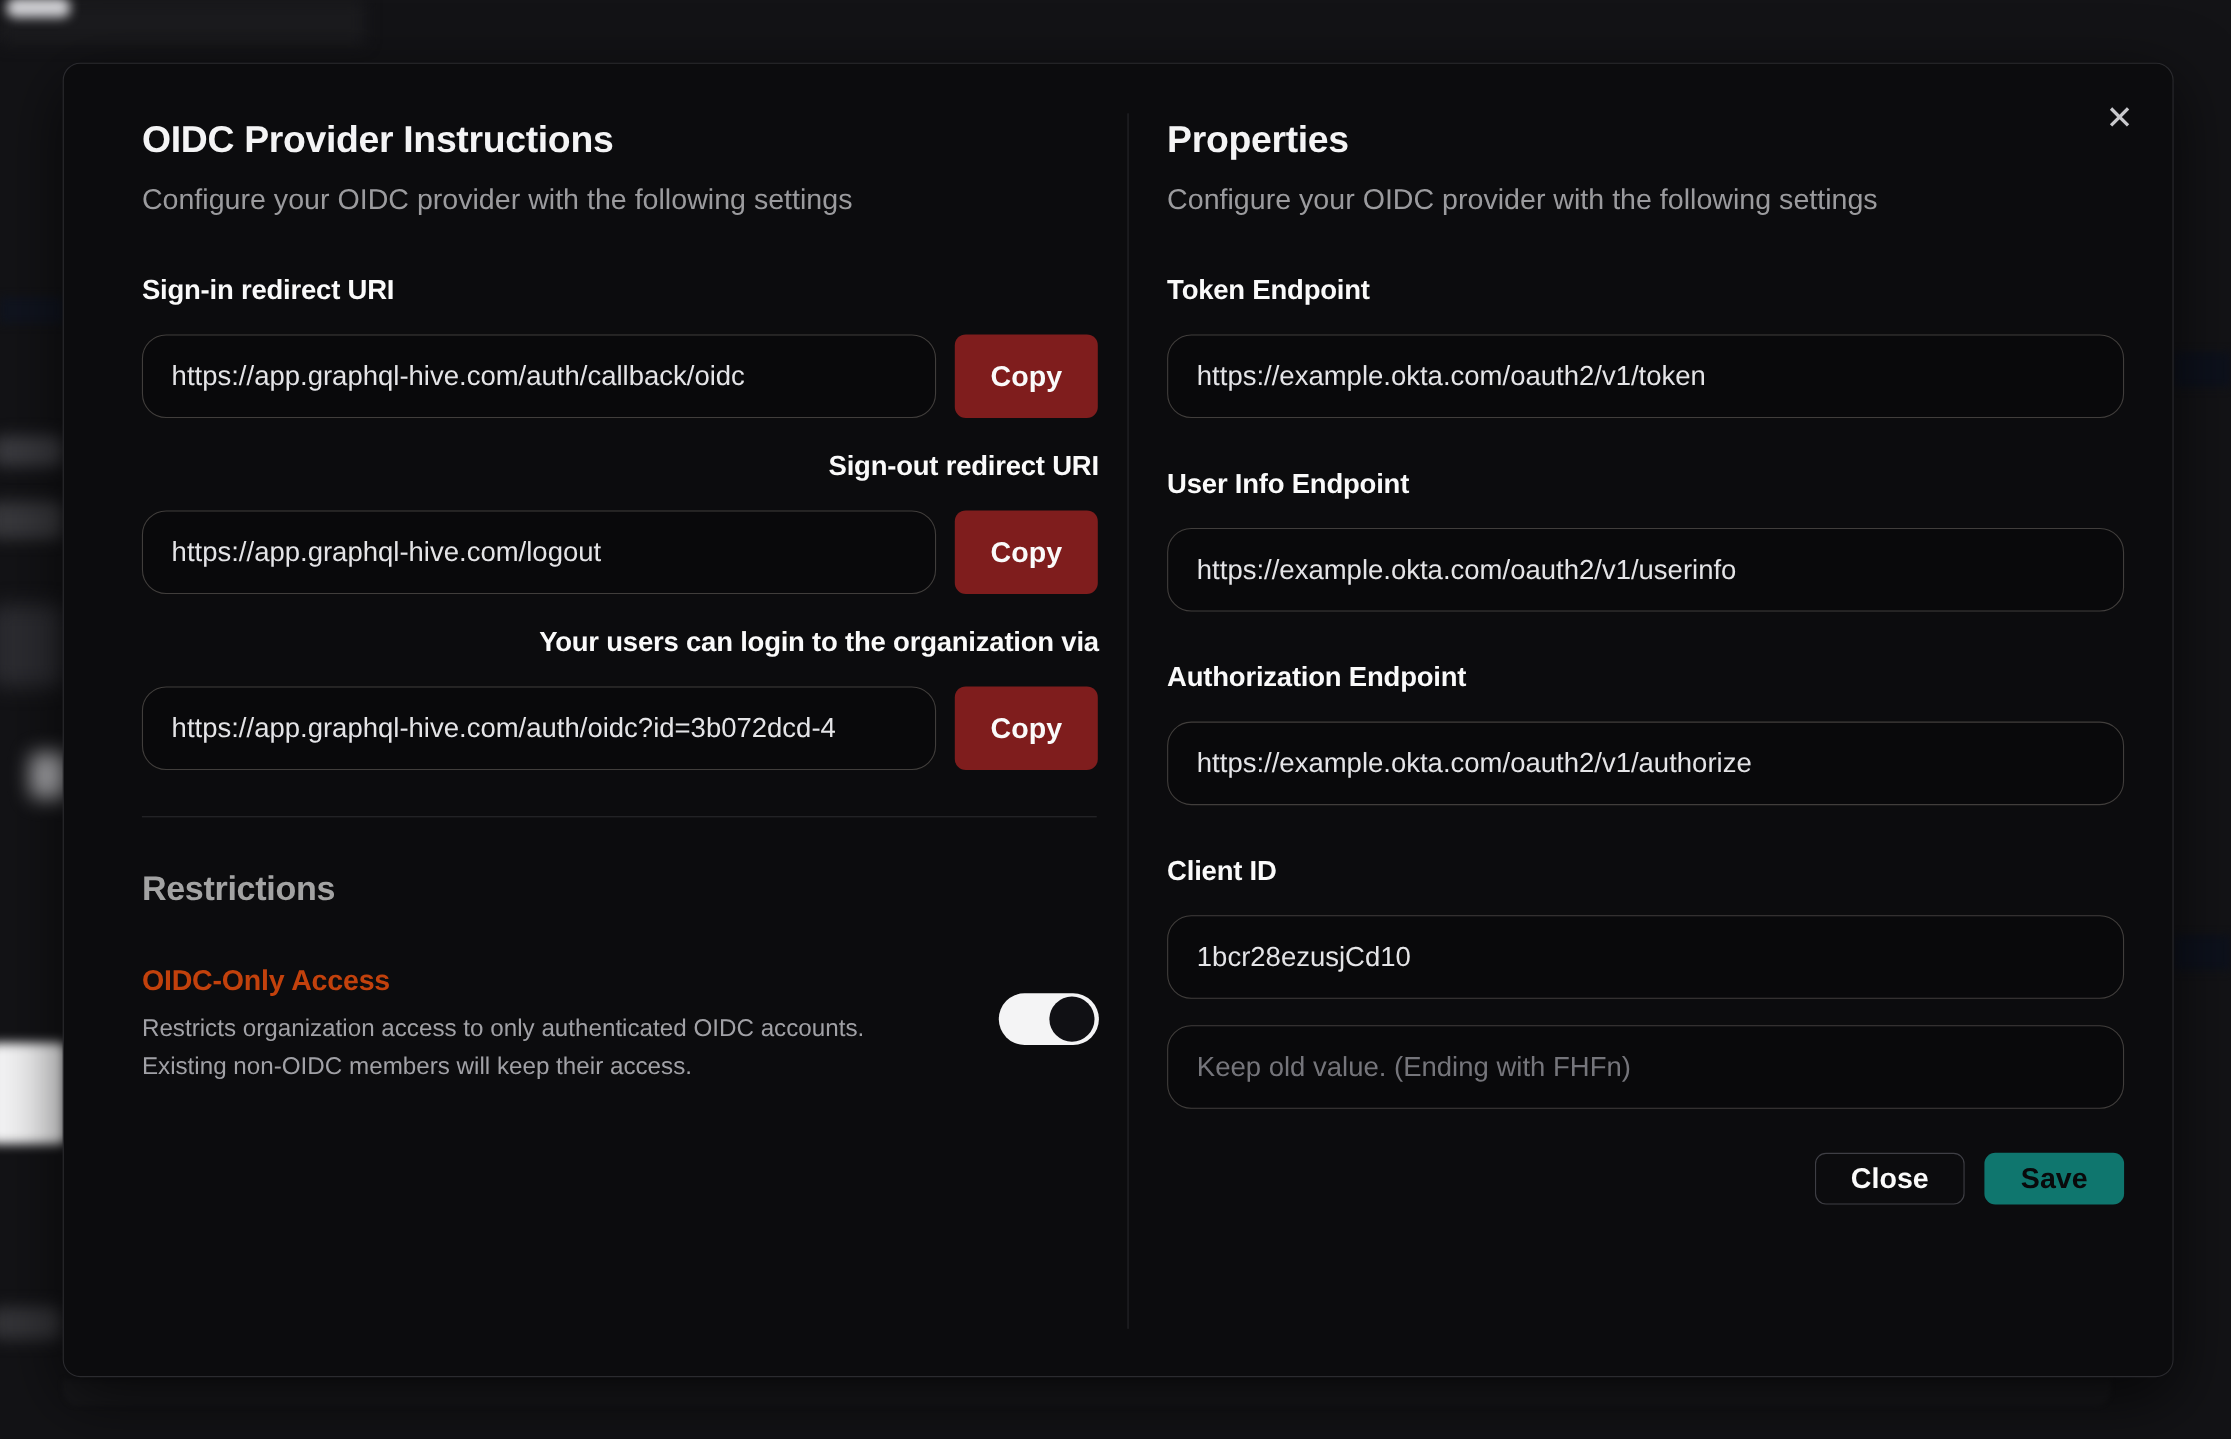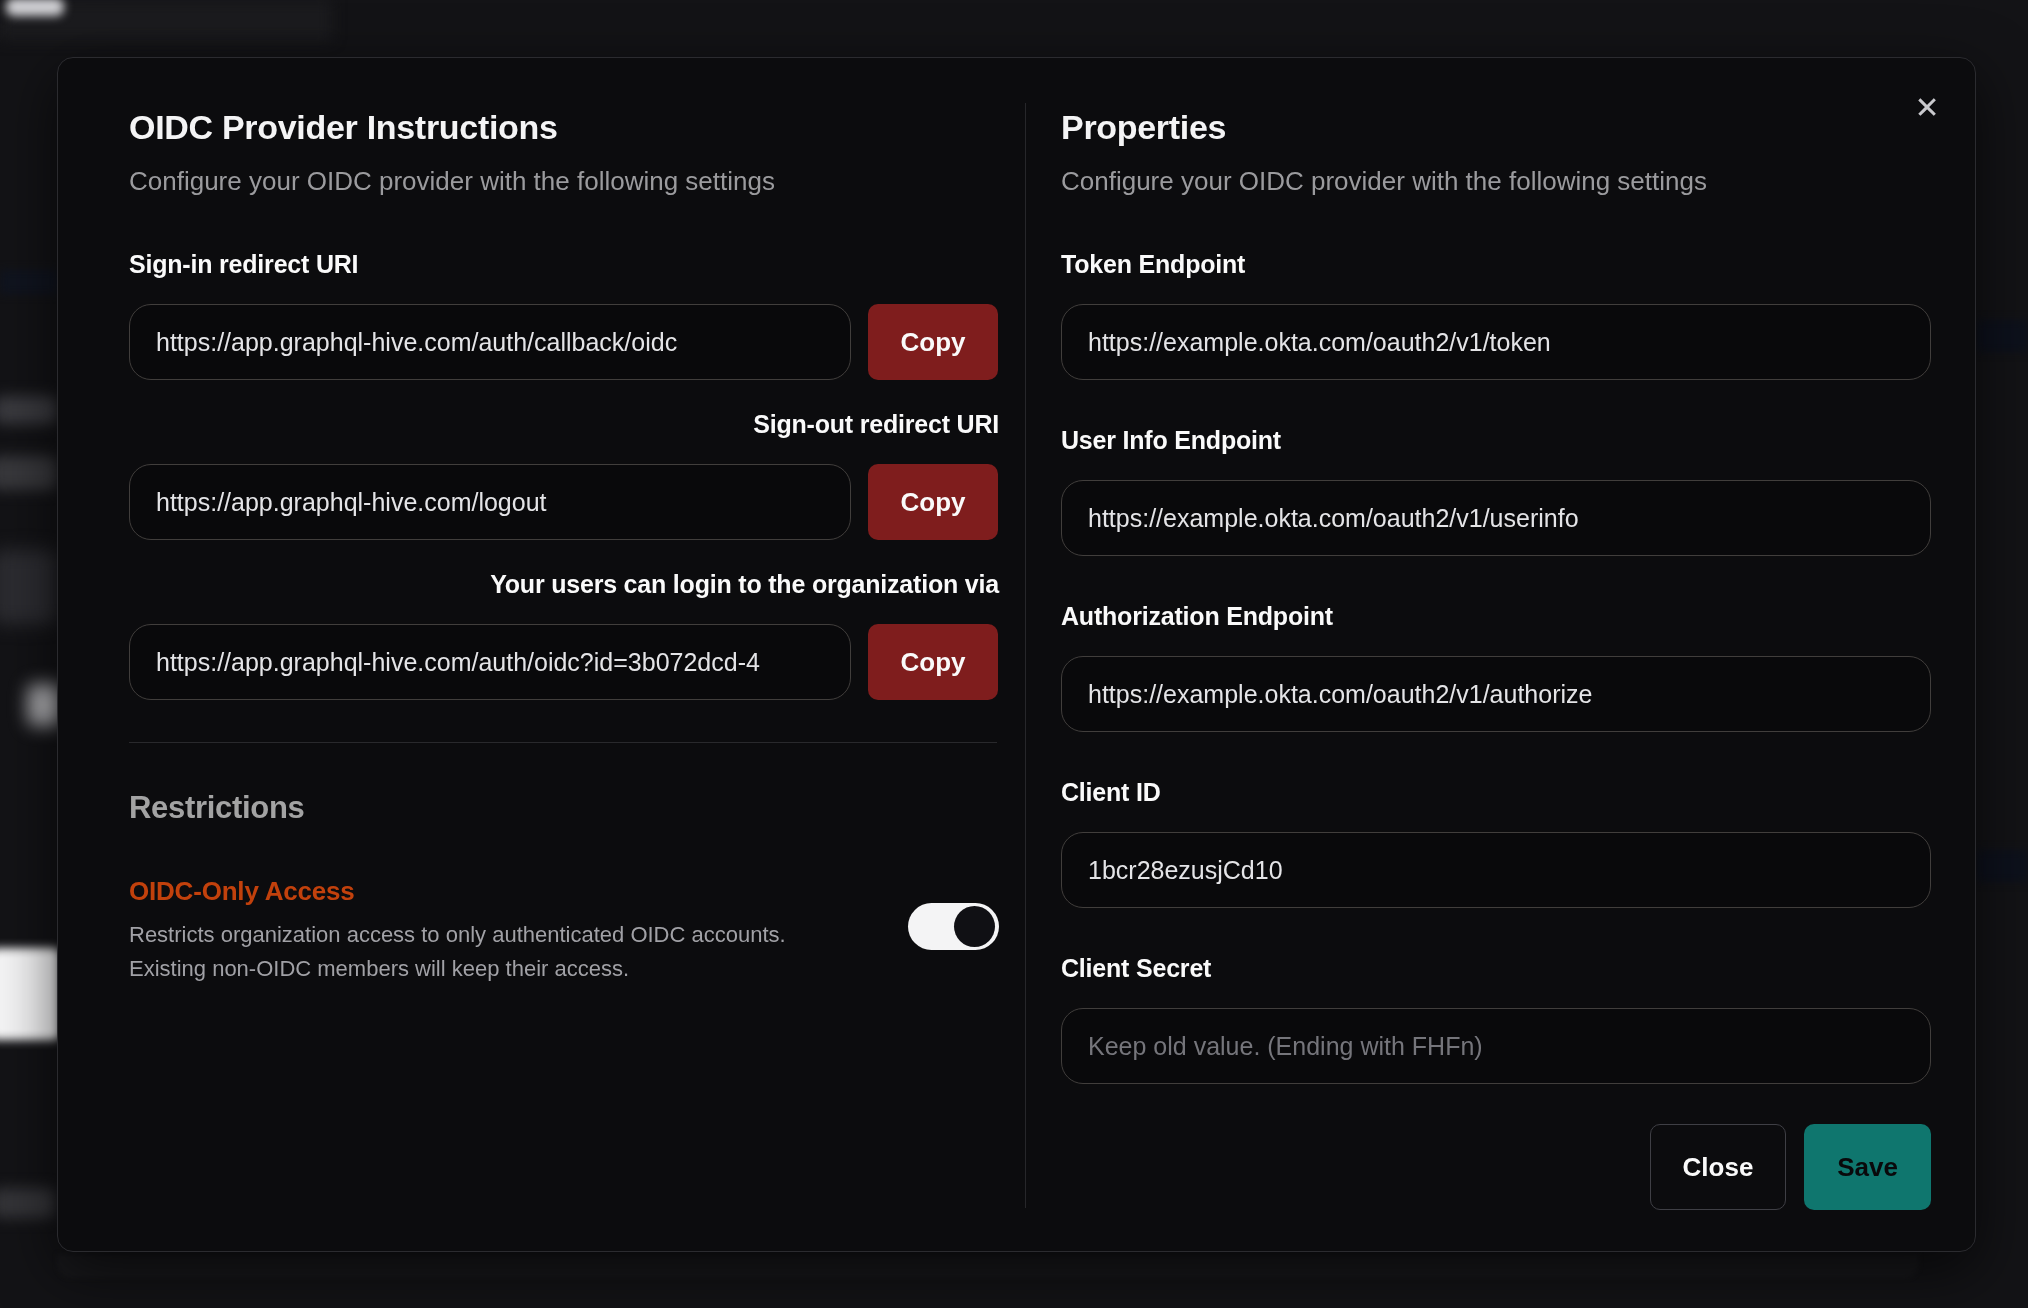--- a/index.html
+++ b/index.html
@@ -123,21 +123,21 @@
     width: 41px; height: 41px;
     border-radius: 50%;
     background: #101014;
   }
   .actions {
     margin-top: 40px;
     display: flex; justify-content: flex-end; gap: 18px;
     width: 870px;
   }
   .btn {
-    height: 86px; border-radius: 10px;
+    height: 47px; border-radius: 10px;
     font-size: 26px; font-weight: 600;
     font-family: "Liberation Sans", "DejaVu Sans", sans-serif;
     cursor: pointer;
   }
   .btn-close {
     width: 136px;
     background: transparent;
     border: 1px solid #3f3f45;
     color: #fafafa;
   }
@@ -228,21 +228,20 @@
     <div class="field-label r-follow">Authorization Endpoint</div>
     <div class="field-row">
       <input class="text-input wide" type="text" value="https://example.okta.com/oauth2/v1/authorize" style="">
     </div>
 
     <div class="field-label r-follow">Client ID</div>
     <div class="field-row">
       <input class="text-input wide" type="text" value="1bcr28ezusjCd10" style="">
     </div>
 
-    <div class="field-label r-follow">Client Secret</div>
     <div class="field-row">
       <input class="text-input wide" type="text" placeholder="Keep old value. (Ending with FHFn)" style="">
     </div>
 
     <div class="actions">
       <button class="btn btn-close">Close</button>
       <button class="btn btn-save">Save</button>
     </div>
   </div>
 </div>

